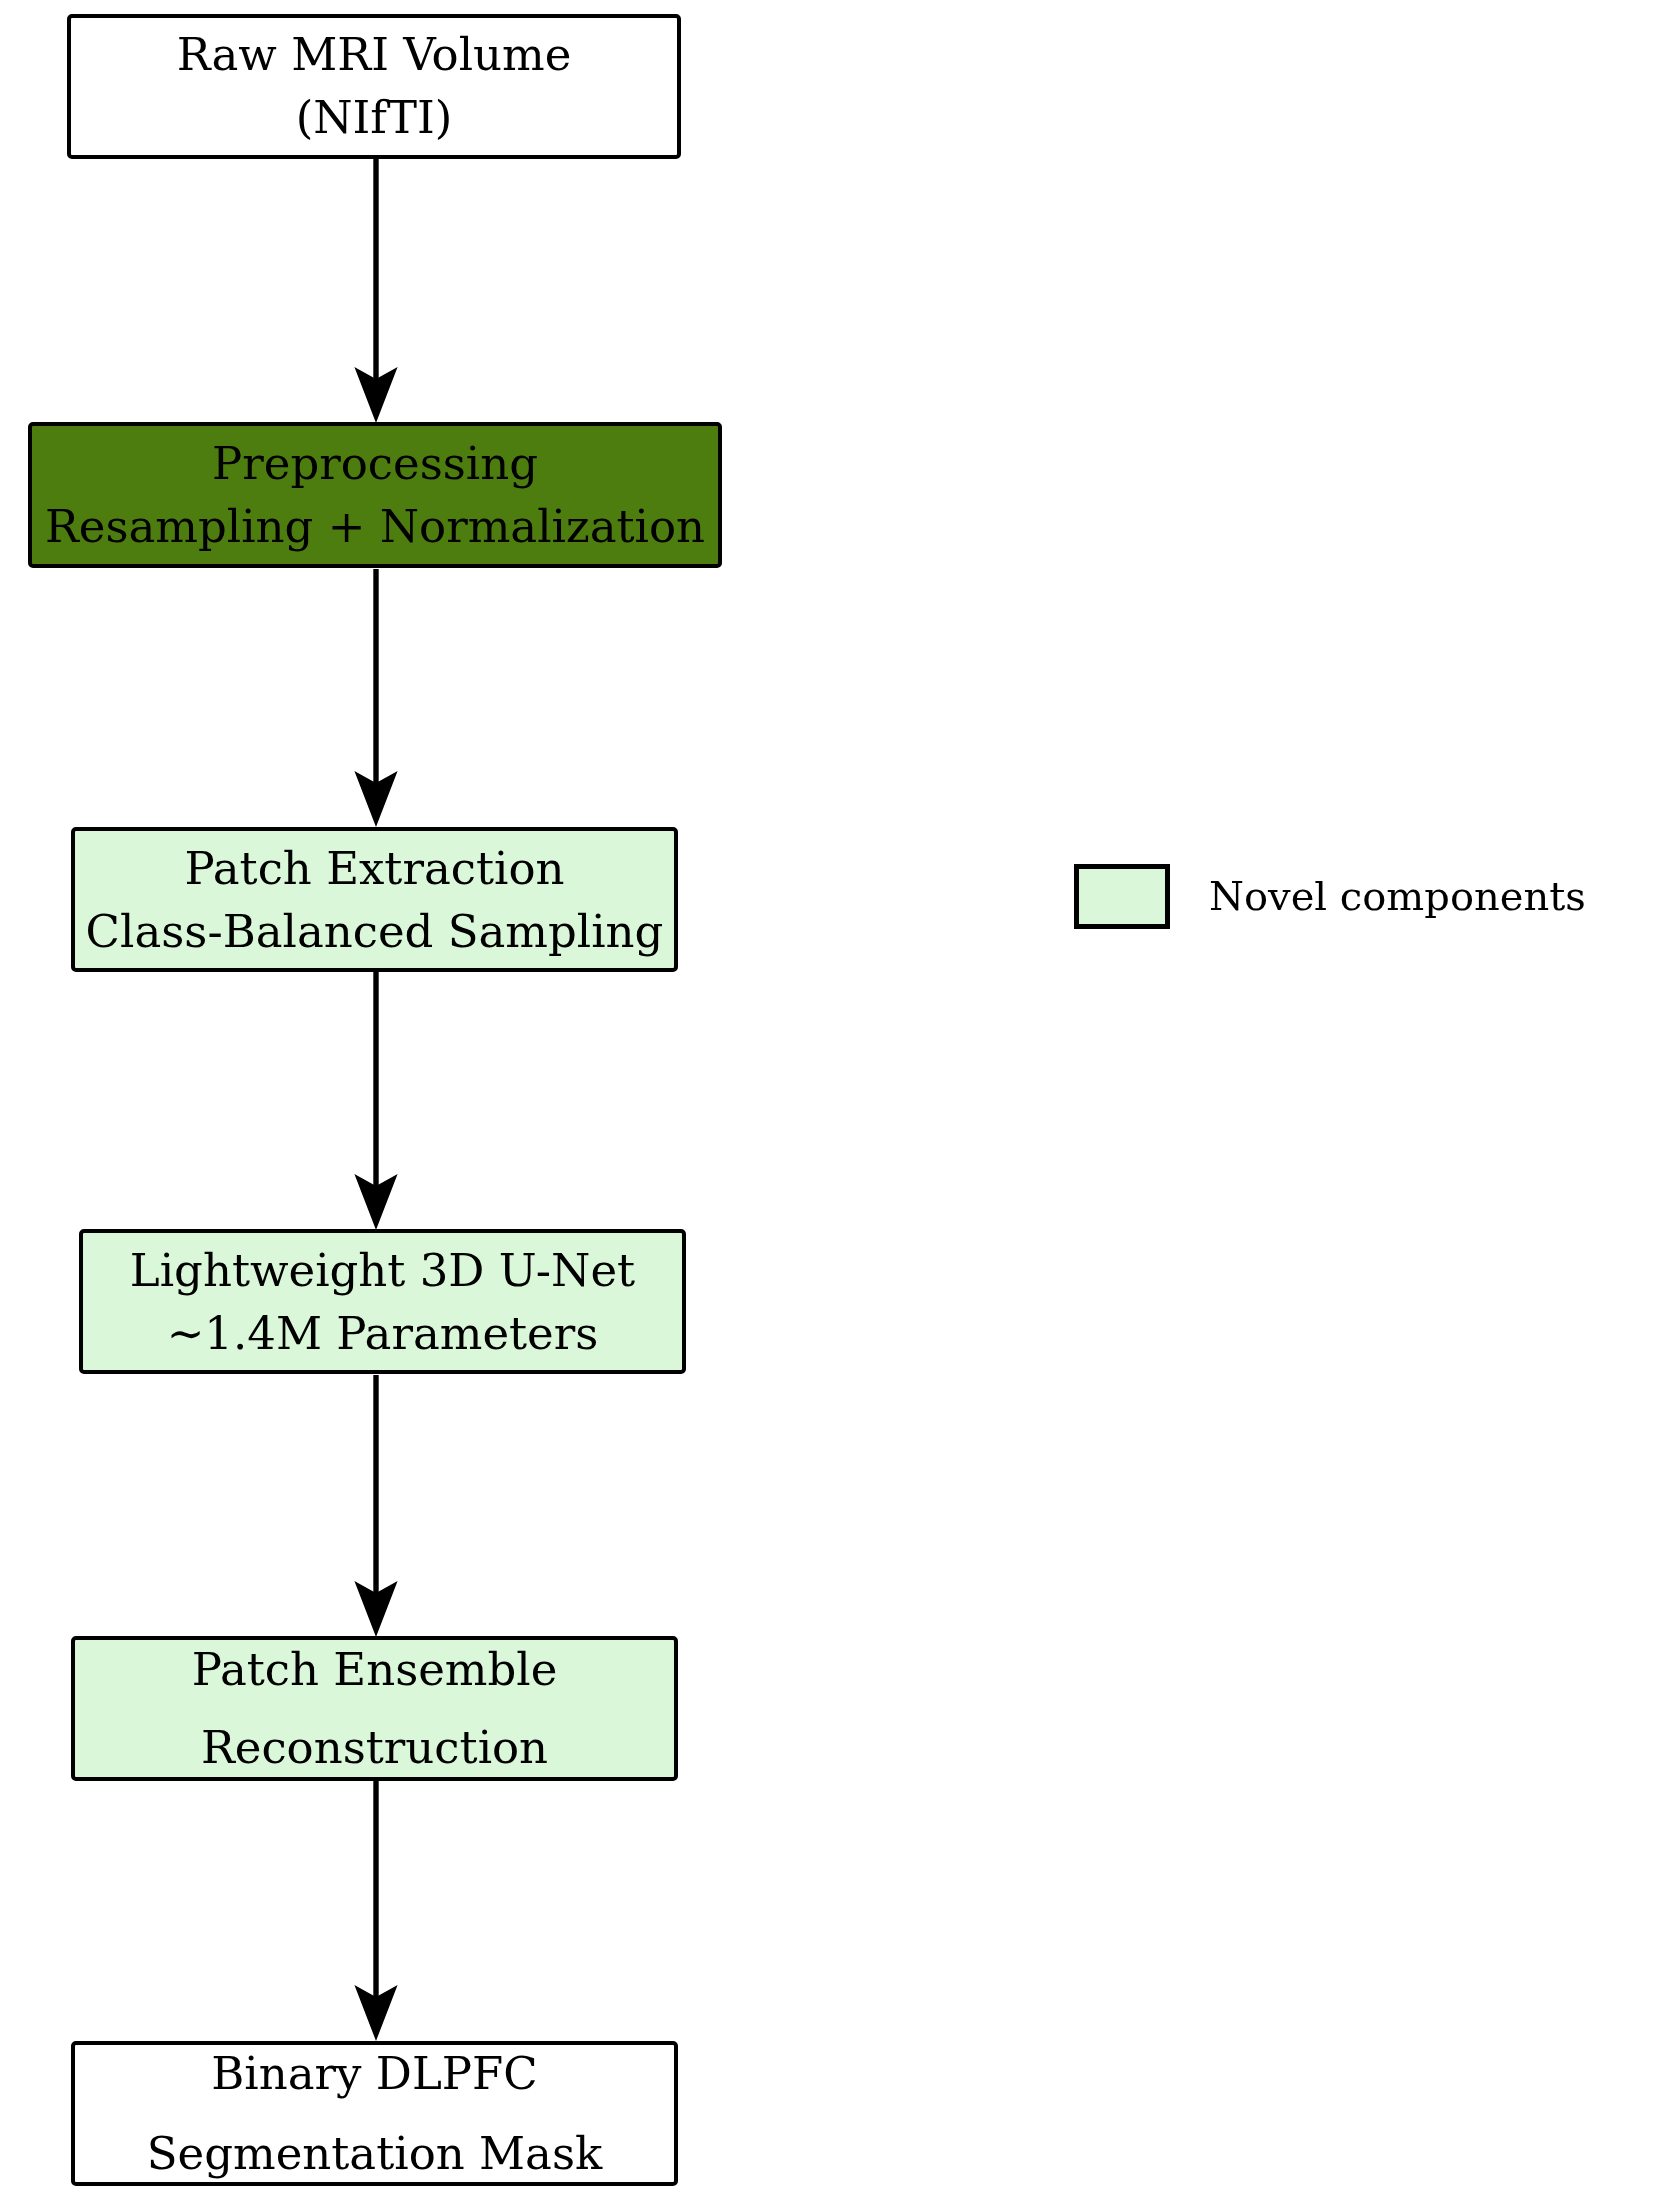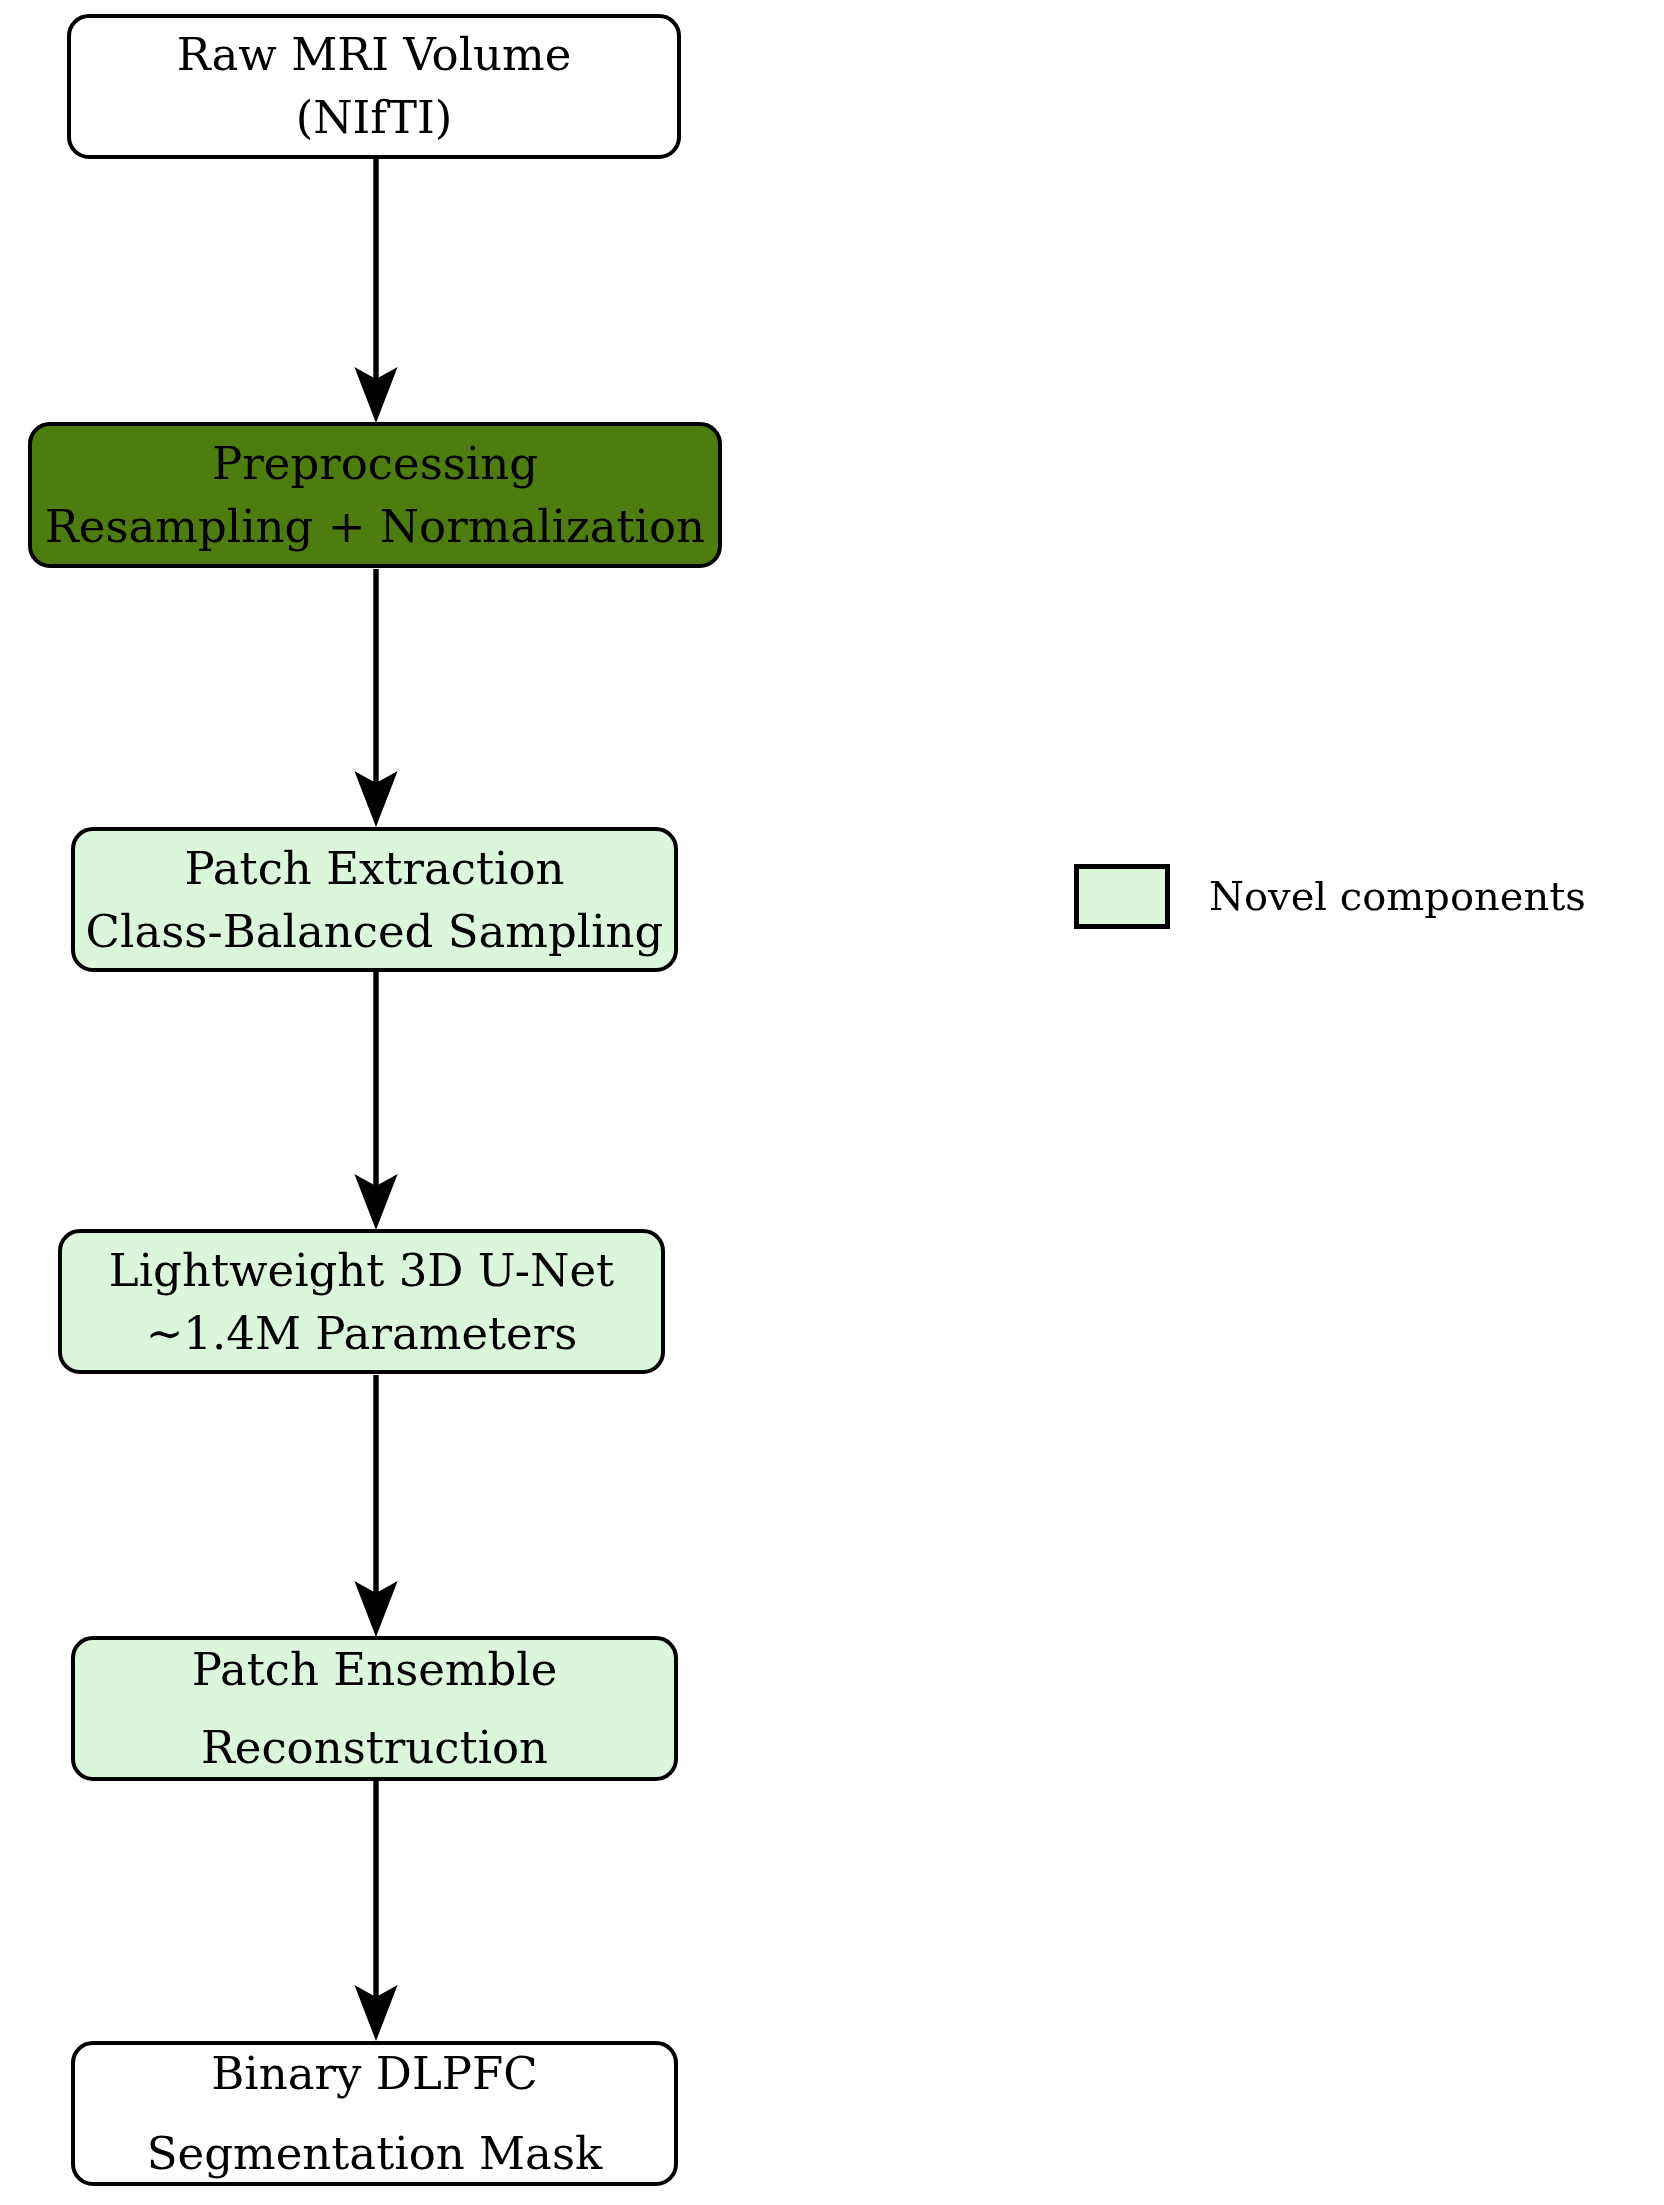--- a/index.html
+++ b/index.html
@@ -8,21 +8,21 @@
     width: 1664px;
     height: 2205px;
     background: #ffffff;
     font-family: "DejaVu Serif", "Liberation Serif", serif;
     color: #000000;
   }
   .node {
     position: absolute;
     box-sizing: border-box;
     border: 4px solid #000000;
-    border-radius: 22px;
+    border-radius: 5px;
     background: #ffffff;
     display: flex;
     flex-direction: column;
     justify-content: center;
     align-items: center;
     text-align: center;
     font-size: 45px;
     line-height: 63px;
     white-space: nowrap;
   }
@@ -47,21 +47,21 @@
     top: 864px;
     height: 65px;
     line-height: 65px;
     font-size: 40px;
     white-space: nowrap;
   }
   
   .n0 { left: 67px; top: 13.5px;   width: 614px;  height: 145px; }
   .n1 { left: 28px;  top: 422px;  width: 694px; height: 146px; }
   .n2 { left: 71px; top: 827px; width: 607px;  height: 145px; }
-  .n3 { left: 58px; top: 1229px; width: 607px;  height: 145px; }
+  .n3 { left: 79px; top: 1229px; width: 607px;  height: 145px; }
   .n4 { left: 71px; top: 1636px; width: 607px;  height: 145px; gap: 15px; }
   .n5 { left: 71px; top: 2041px; width: 607px;  height: 145px; gap: 17px; }
   .a0 { top: 159px;  height: 264px; }
   .a1 { top: 569px;  height: 258px; }
   .a2 { top: 972px; height: 258px; }
   .a3 { top: 1375px; height: 262px; }
   .a4 { top: 1781px; height: 260px; }
 </style>
 </head>
 <body>

